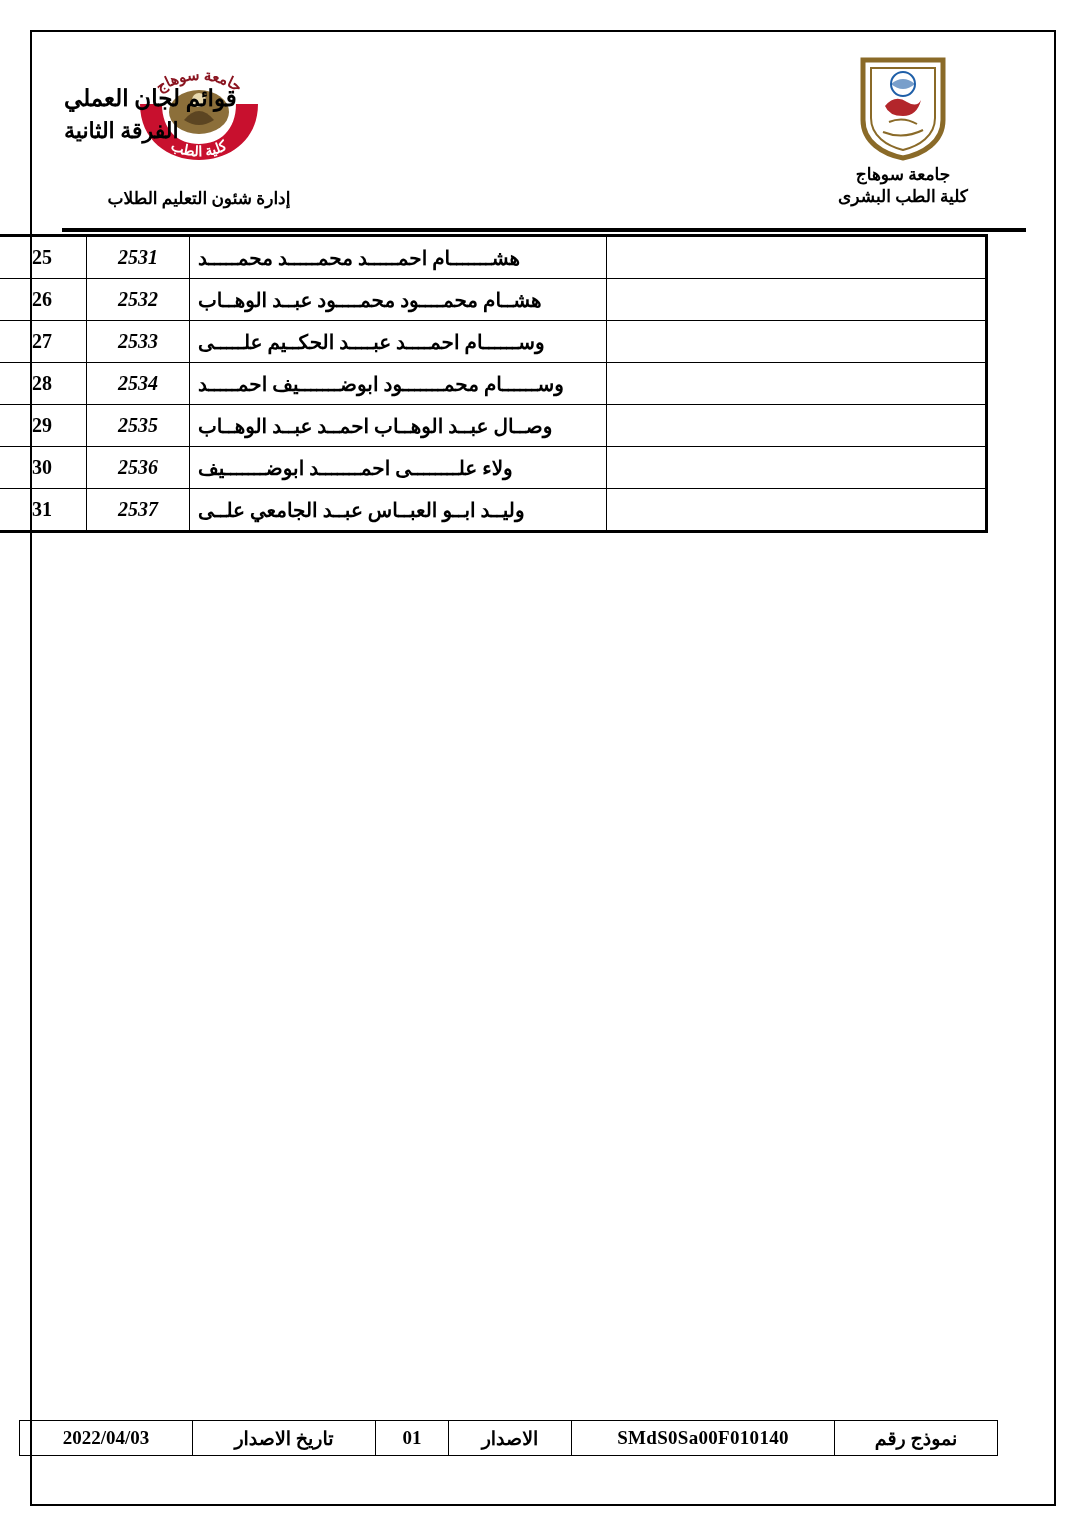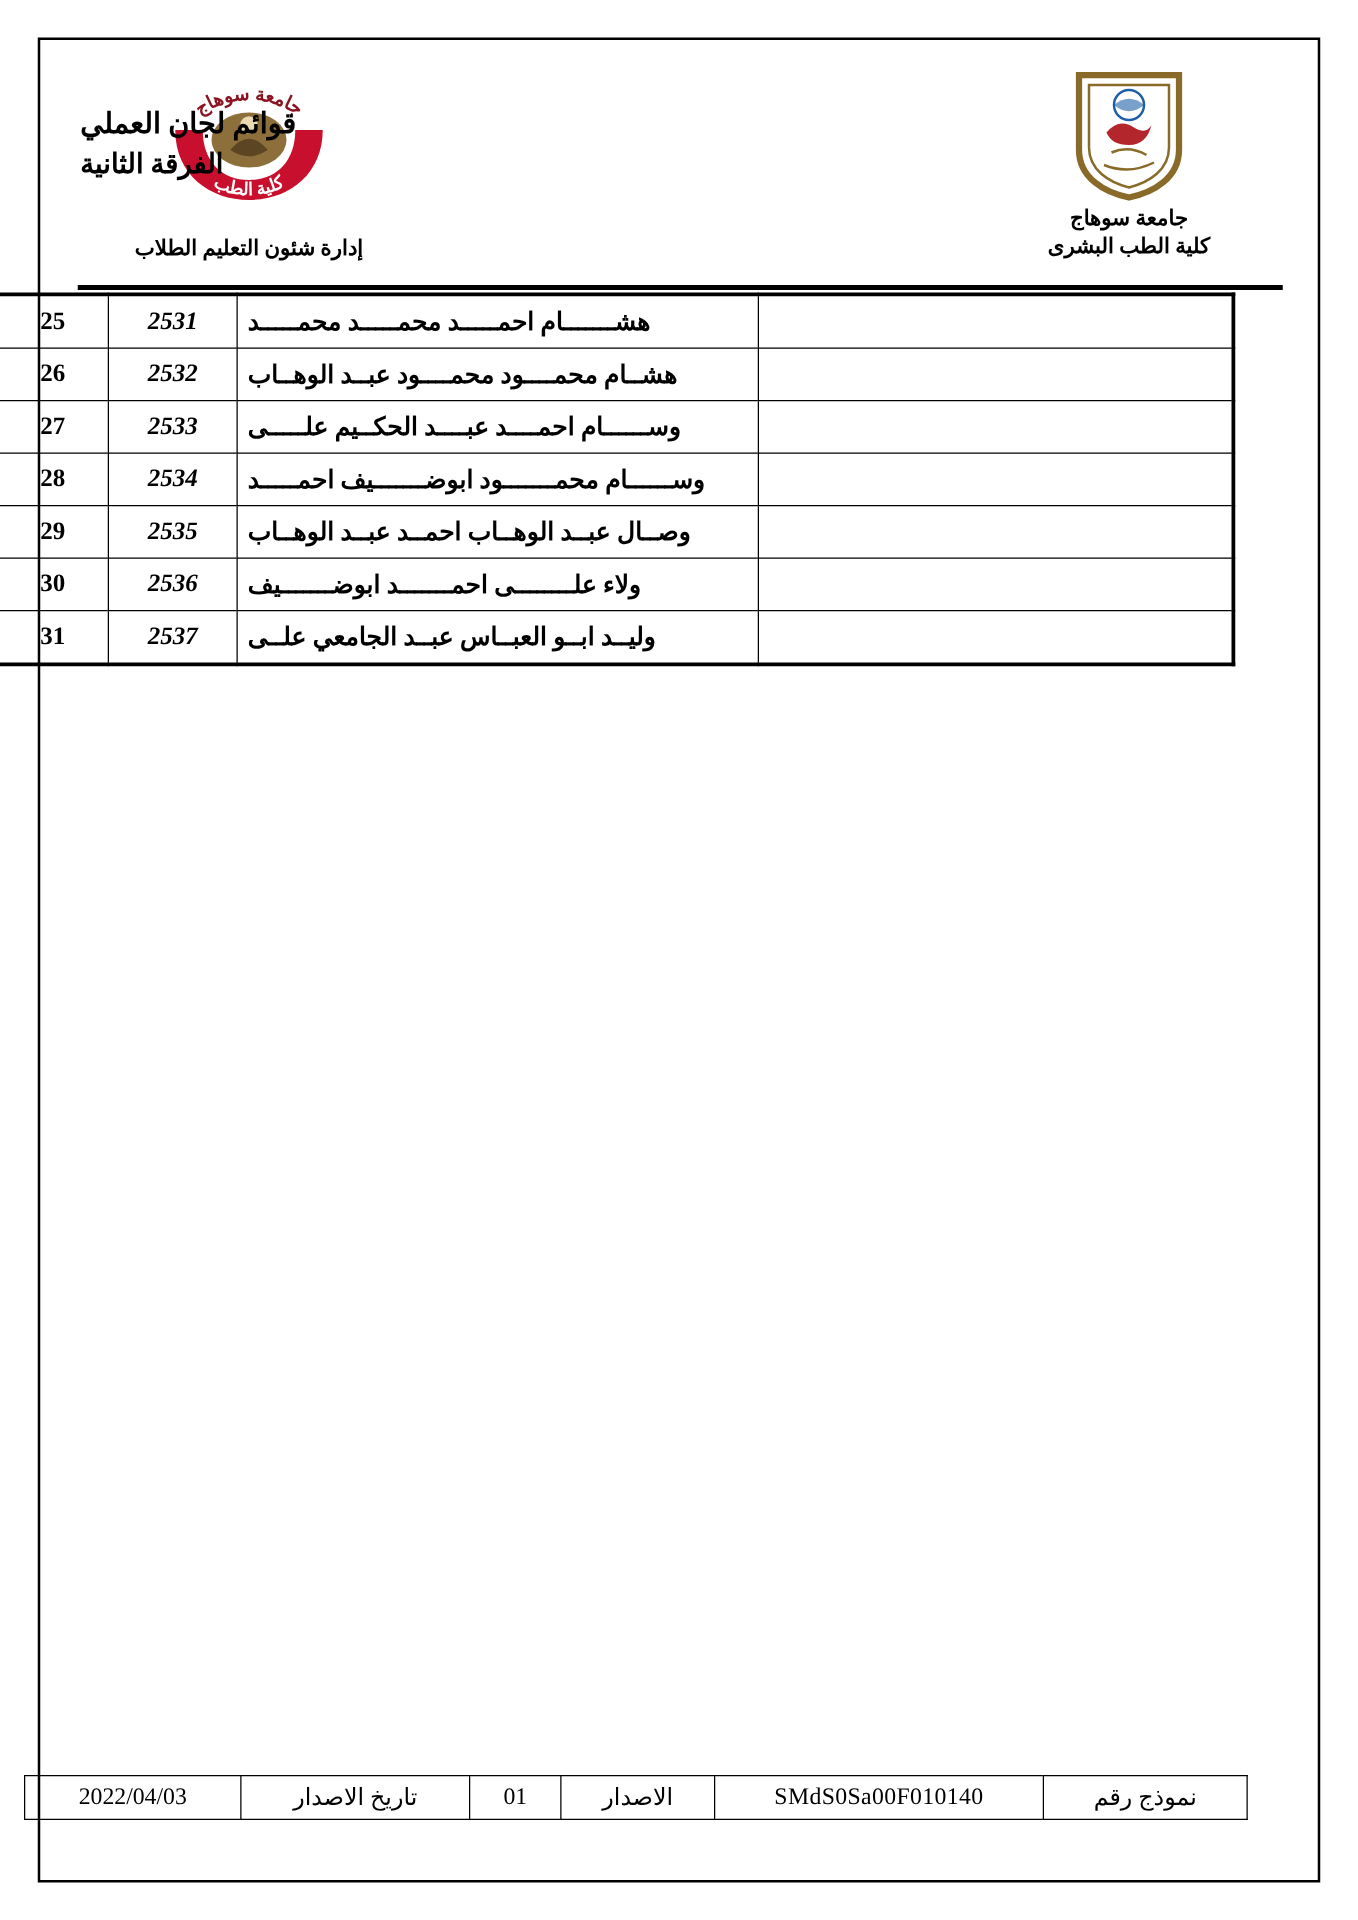--- a/index.html
+++ b/index.html
@@ -152,21 +152,21 @@
   table.footer {
     border-collapse: collapse;
     width: 900px;
     table-layout: fixed;
     border: 1px solid #000;
   }
   table.footer td {
     border: 1px solid #000;
     height: 34px;
     font-size: 19px;
-    font-weight: normal;
+    font-weight: bold;
     text-align: center;
     vertical-align: middle;
     white-space: nowrap;
     padding: 0 6px;
   }
   td.f-label-1 { width: 150px; }
   td.f-code    { width: 250px; font-family: "Liberation Serif", serif; letter-spacing: 0.3px; }
   td.f-label-2 { width: 110px; }
   td.f-num     { width: 60px; }
   td.f-label-3 { width: 170px; }

